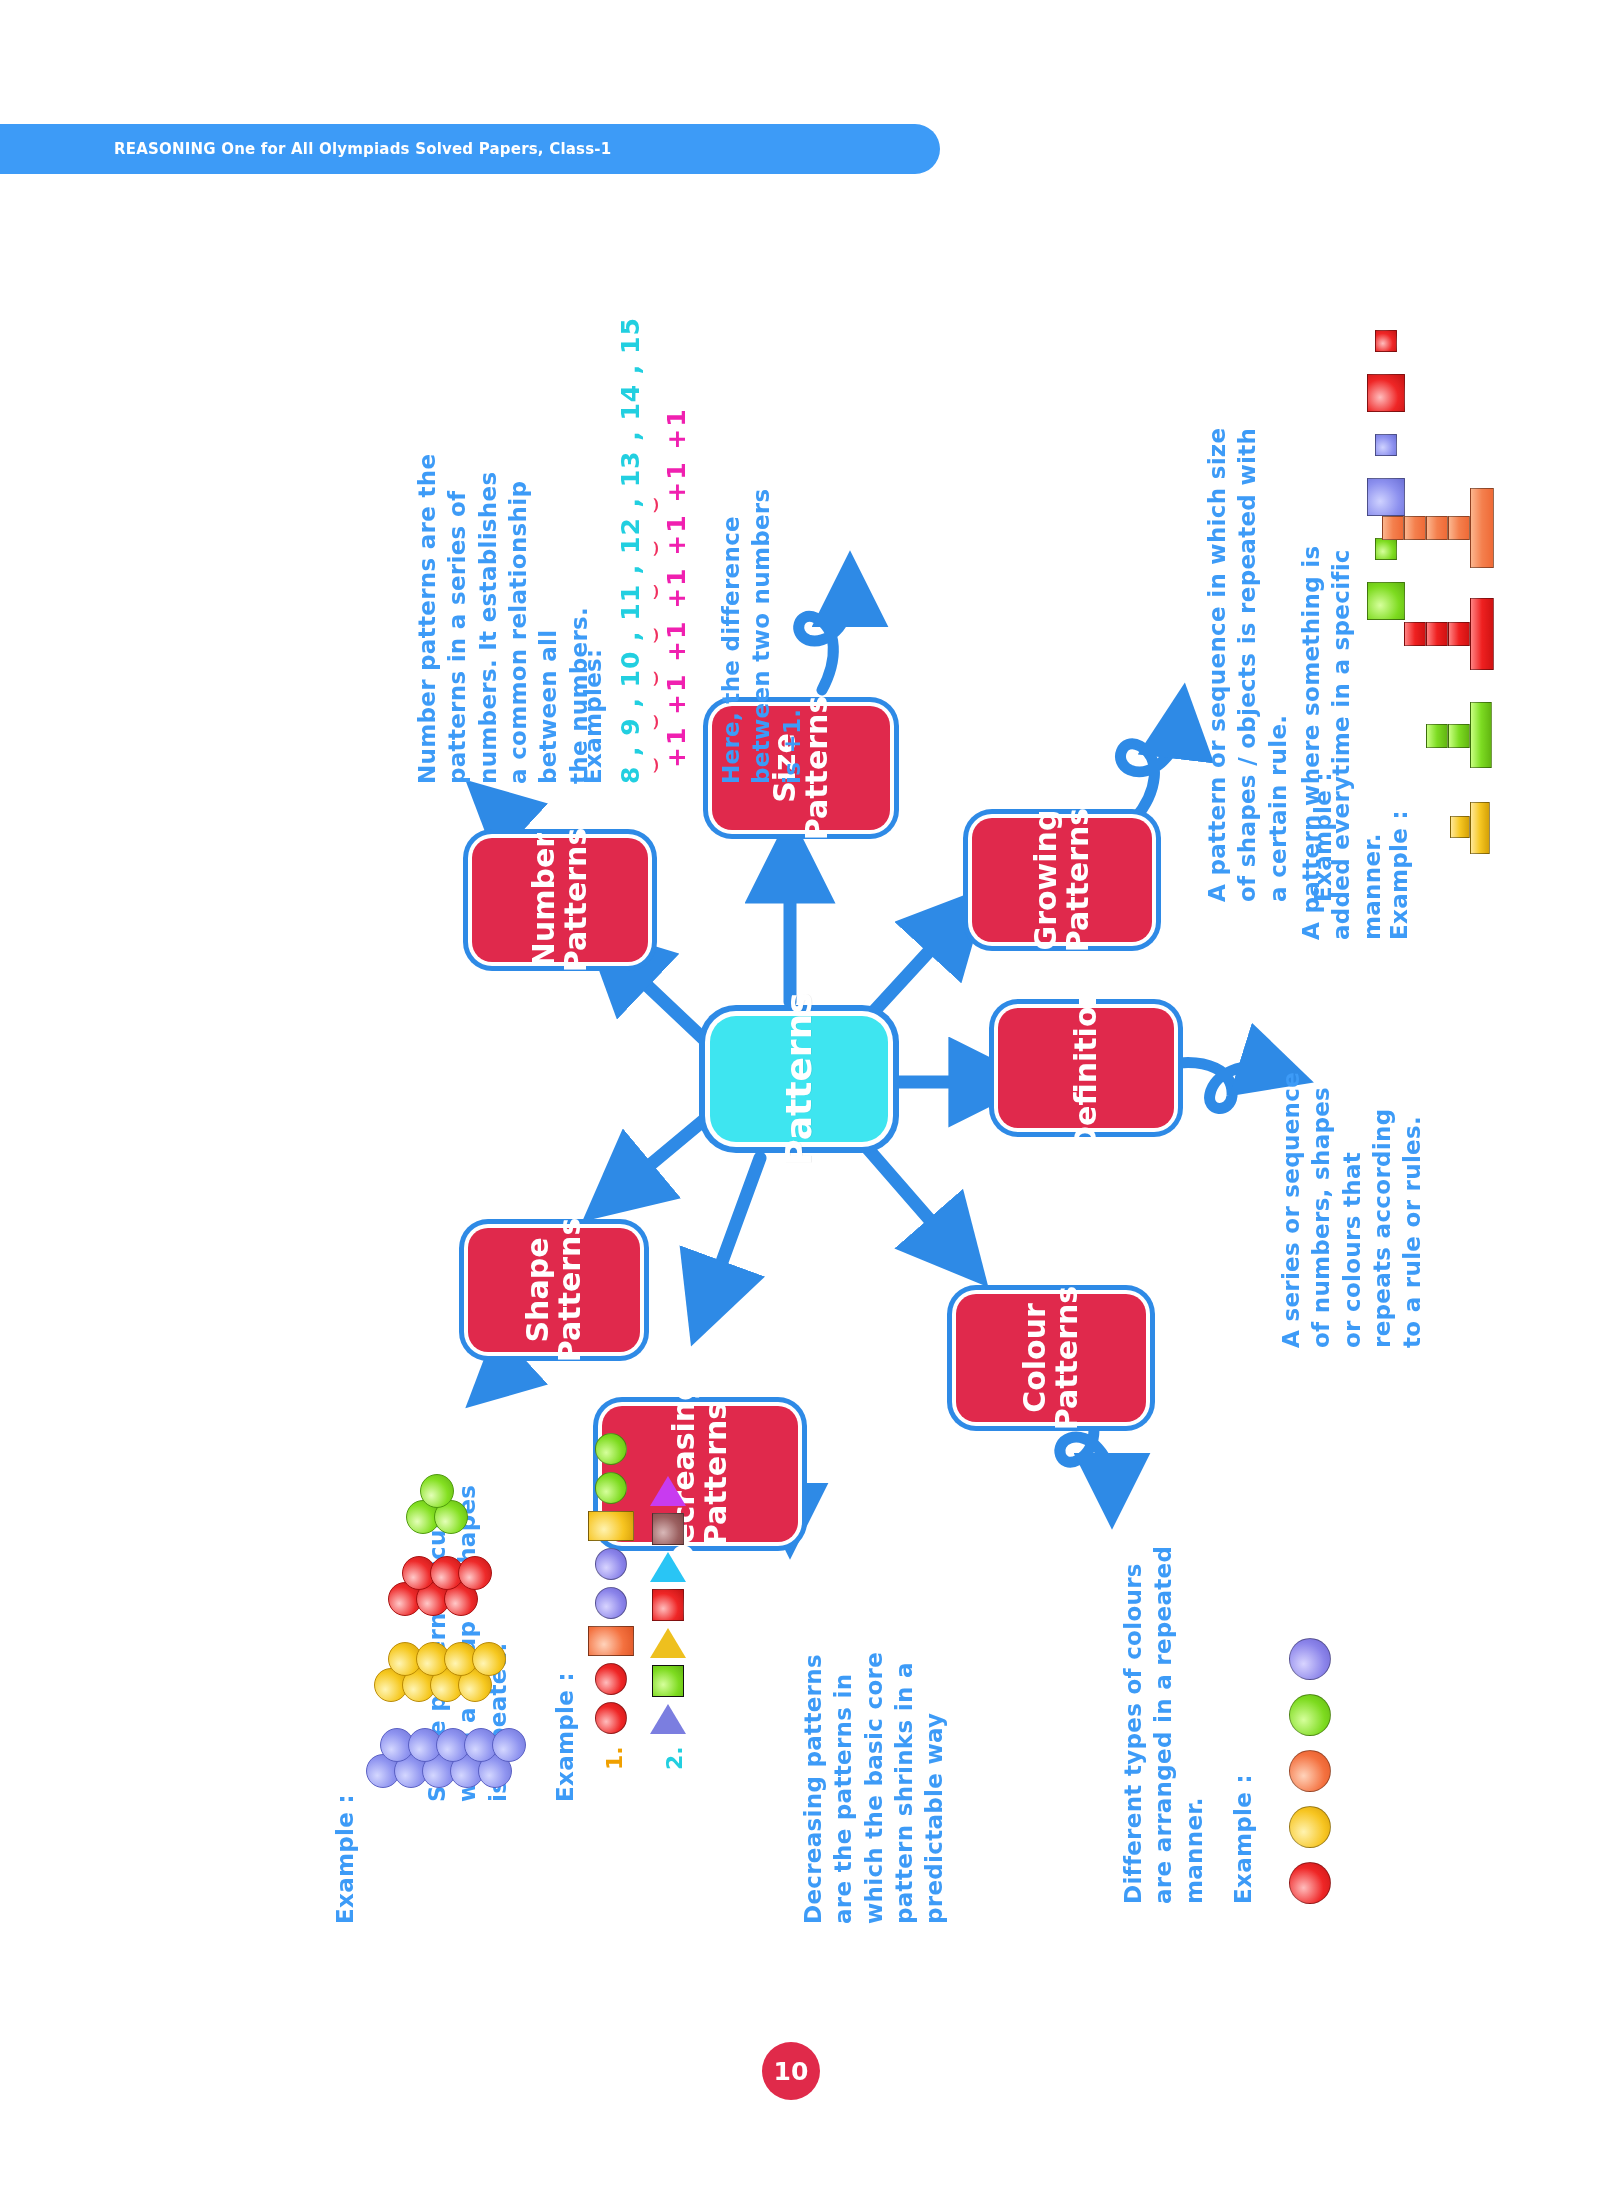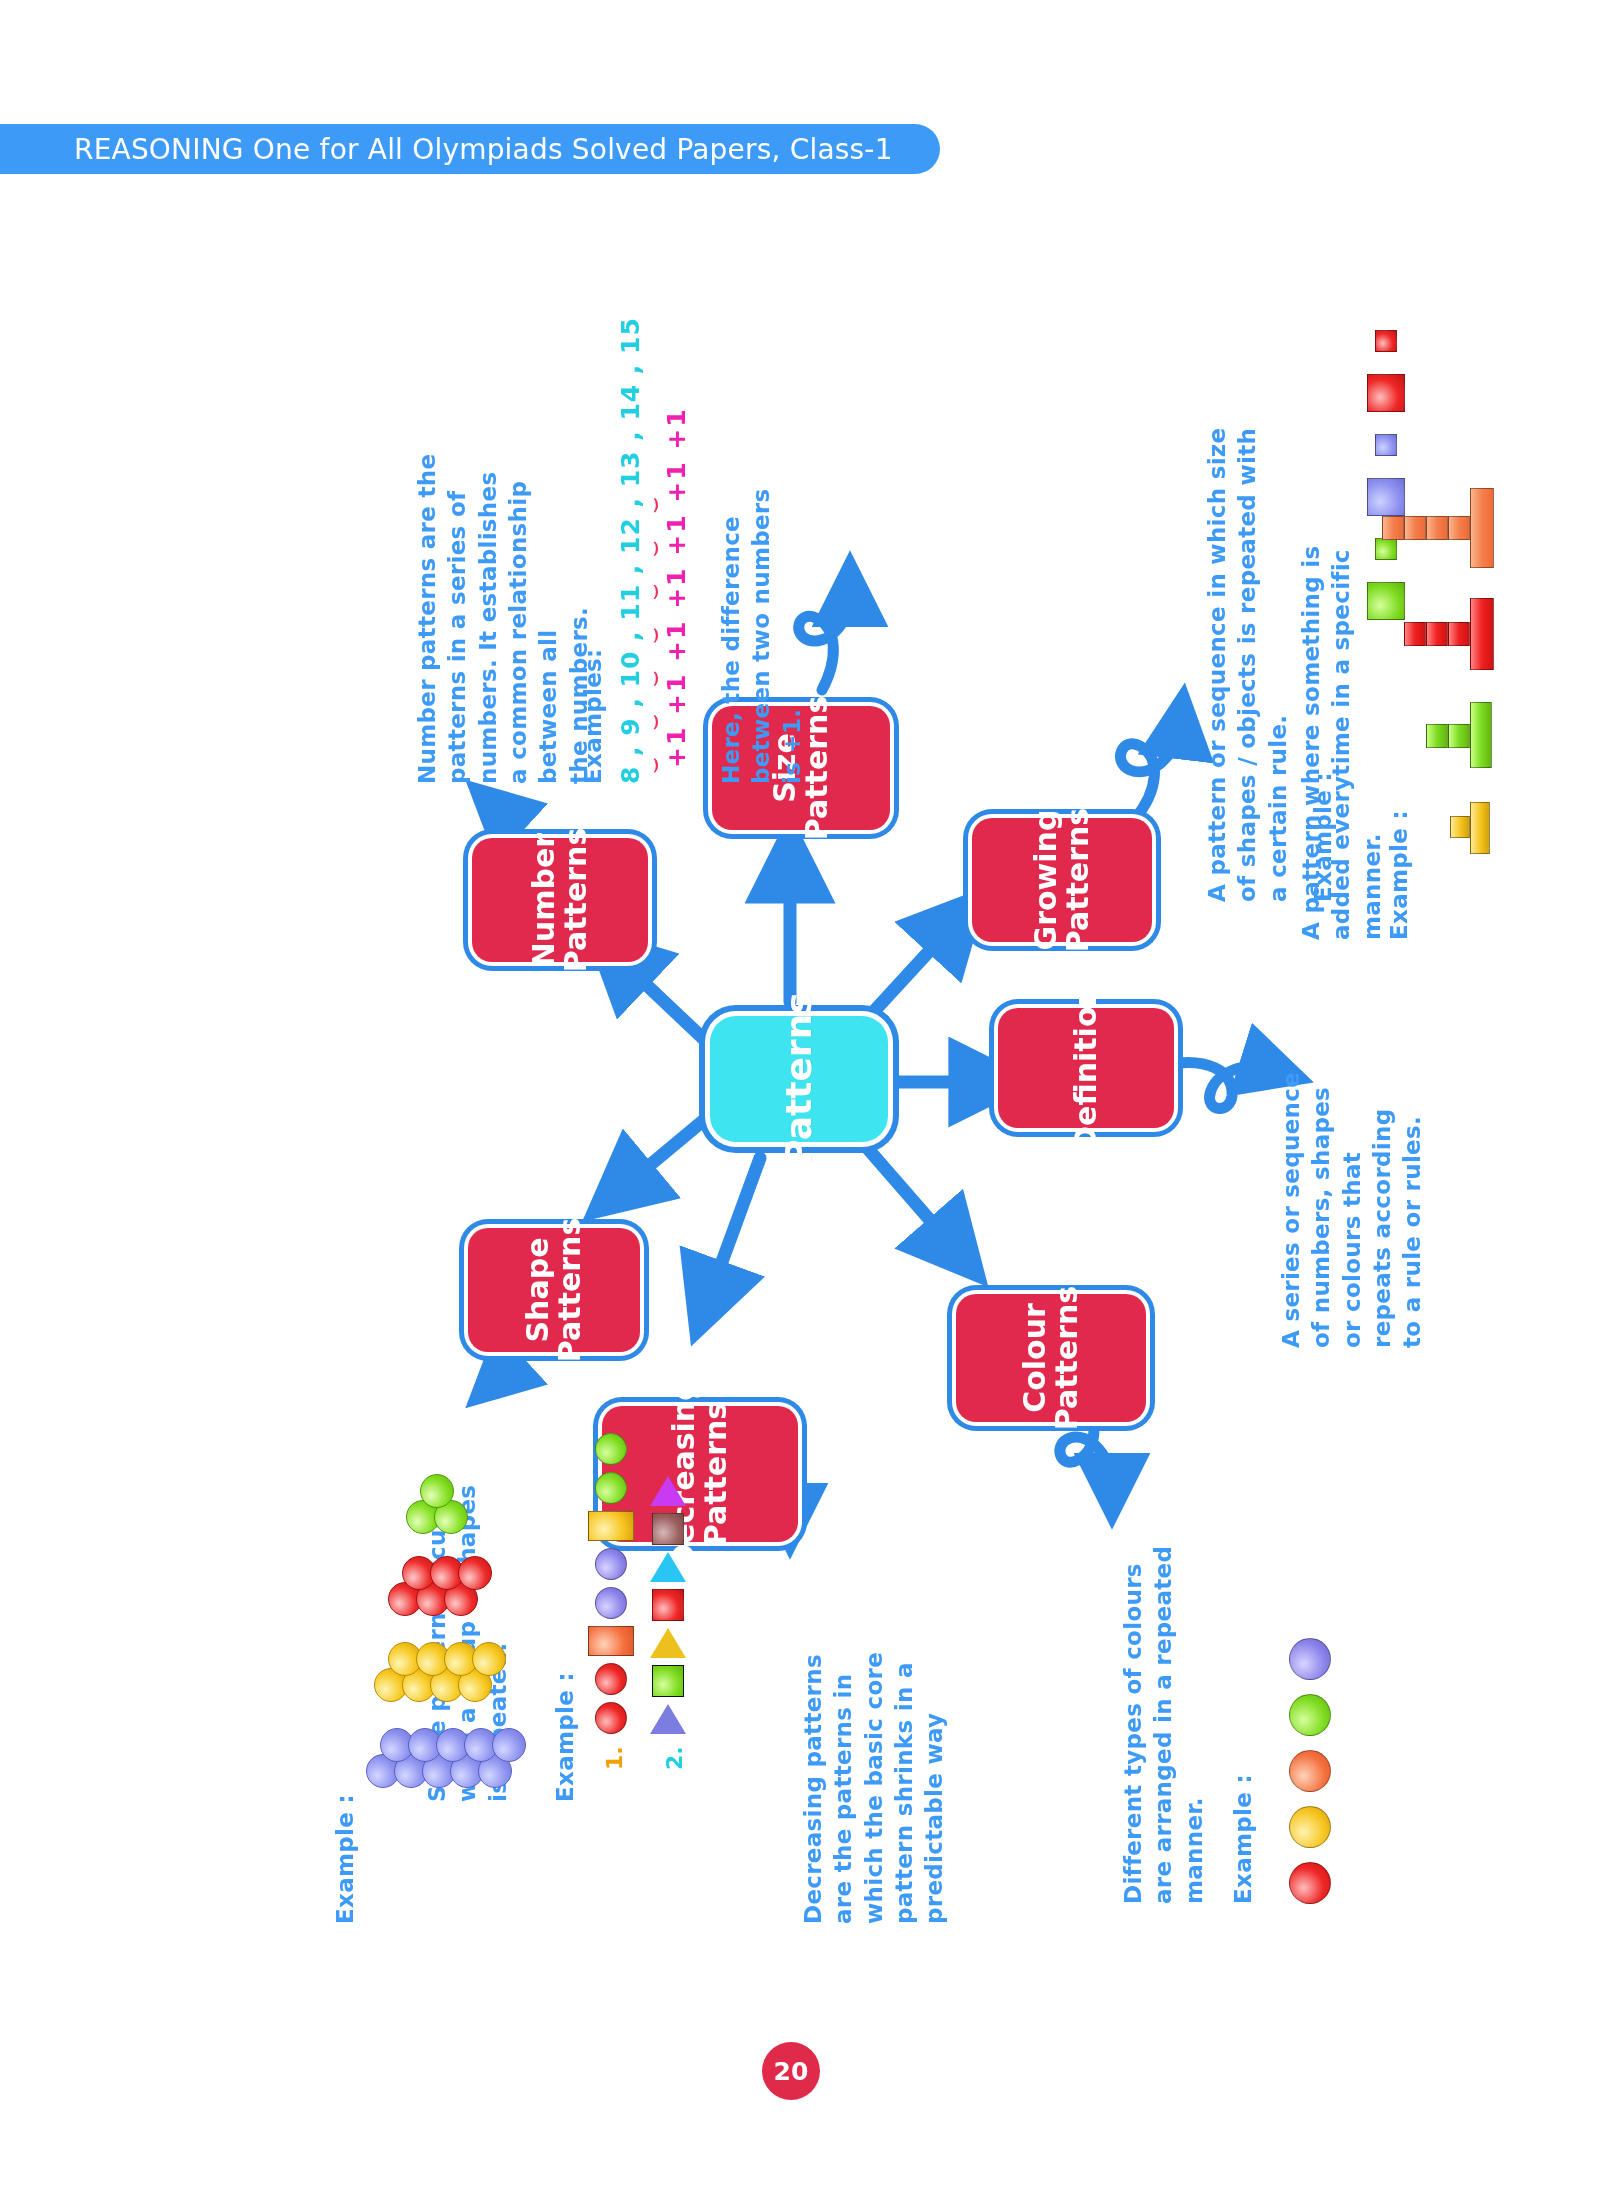--- a/index.html
+++ b/index.html
@@ -19,24 +19,24 @@
   
   .header-banner {
     position: absolute;
     left: 0px; top: 124px;
     width: 940px; height: 50px;
     background: #3d9bf7;
     border-radius: 0 26px 26px 0;
     display: flex; align-items: center;
   }
   .header-title {
-    margin-left: 74px;
+    margin-left: 114px;
     color: #ffffff;
-    font-size: 28px;
-    font-weight: normal;
+    font-size: 15px;
+    font-weight: bold;
     letter-spacing: 0.2px;
     font-family: "DejaVu Sans", sans-serif;
     white-space: nowrap;
   }
 
   
   .page-number {
     position: absolute;
     left: 762px; top: 2042px;
     width: 58px; height: 58px;
@@ -180,21 +180,21 @@
 </style>
 </head>
 <body>
 
 <div id="page">
 
   <div class="header-banner">
     <div class="header-title">REASONING One for All Olympiads Solved Papers, Class-1</div>
   </div>
 
-  <div class="page-number">20</div>
+  <div class="page-number">10</div>
 
   <div id="map-canvas">
 
     <svg class="arrows" viewBox="0 0 1840 1300">
       <defs>
         <marker id="ah" markerWidth="7" markerHeight="7" refX="3.2" refY="3.5" orient="auto">
           <polygon points="0,0 7,3.5 0,7" fill="#2e8ae6"></polygon>
         </marker>
       </defs>
       <g stroke="#2e8ae6" stroke-width="13" fill="none" stroke-linecap="round" marker-end="url(#ah)">

